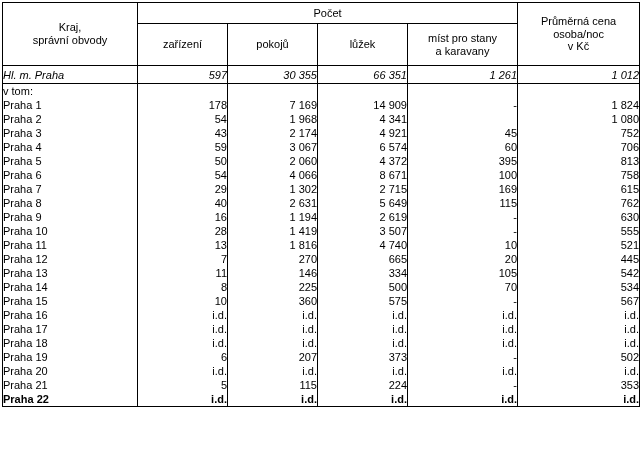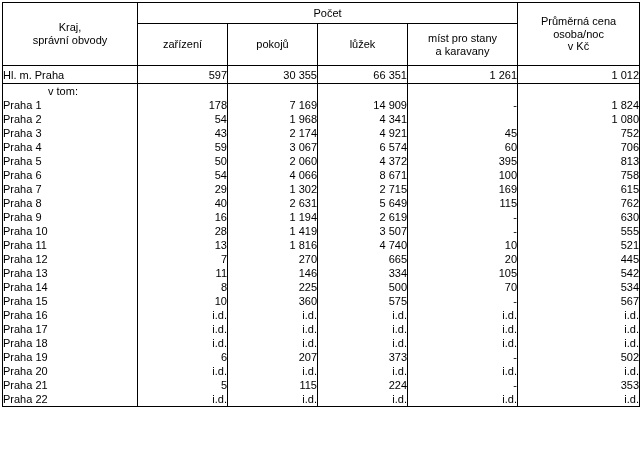--- a/index.html
+++ b/index.html
@@ -61,35 +61,36 @@
     text-align: right;
     padding: 1px 6px 1px 2px;
     height: 14px;
     white-space: nowrap;
   }
   .bold {
     font-weight: bold;
   }
   .row-total td {
     height: 17px;
+    font-style: italic;
   }
   .vtom td {
     height: 14px;
   }
   
   tbody.data td {
     border-top: none;
     border-bottom: none;
   }
   tbody.data tr.first-data td {
     border-top: 1px solid #000000;
-    padding-left: 45px;
   }
   tbody.data tr.last-data td {
     border-bottom: 1px solid #000000;
+    font-weight: bold;
   }
 </style>
 </head>
 <body>
 
 <div id="sheet">
   <table class="stat">
     <colgroup>
       <col style="width:135px">
       <col style="width:90px">

